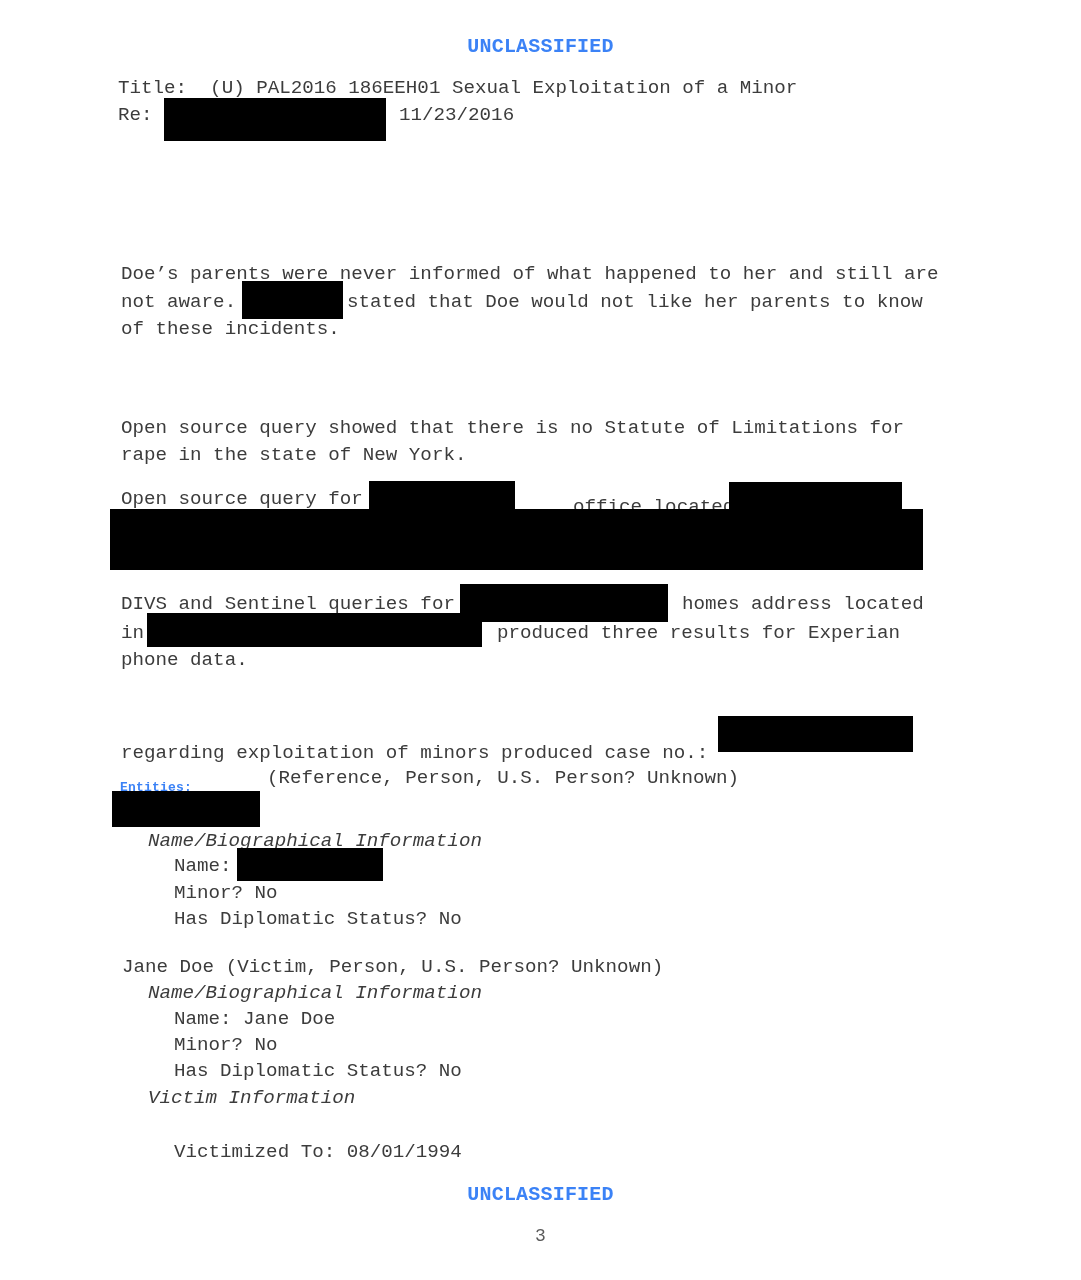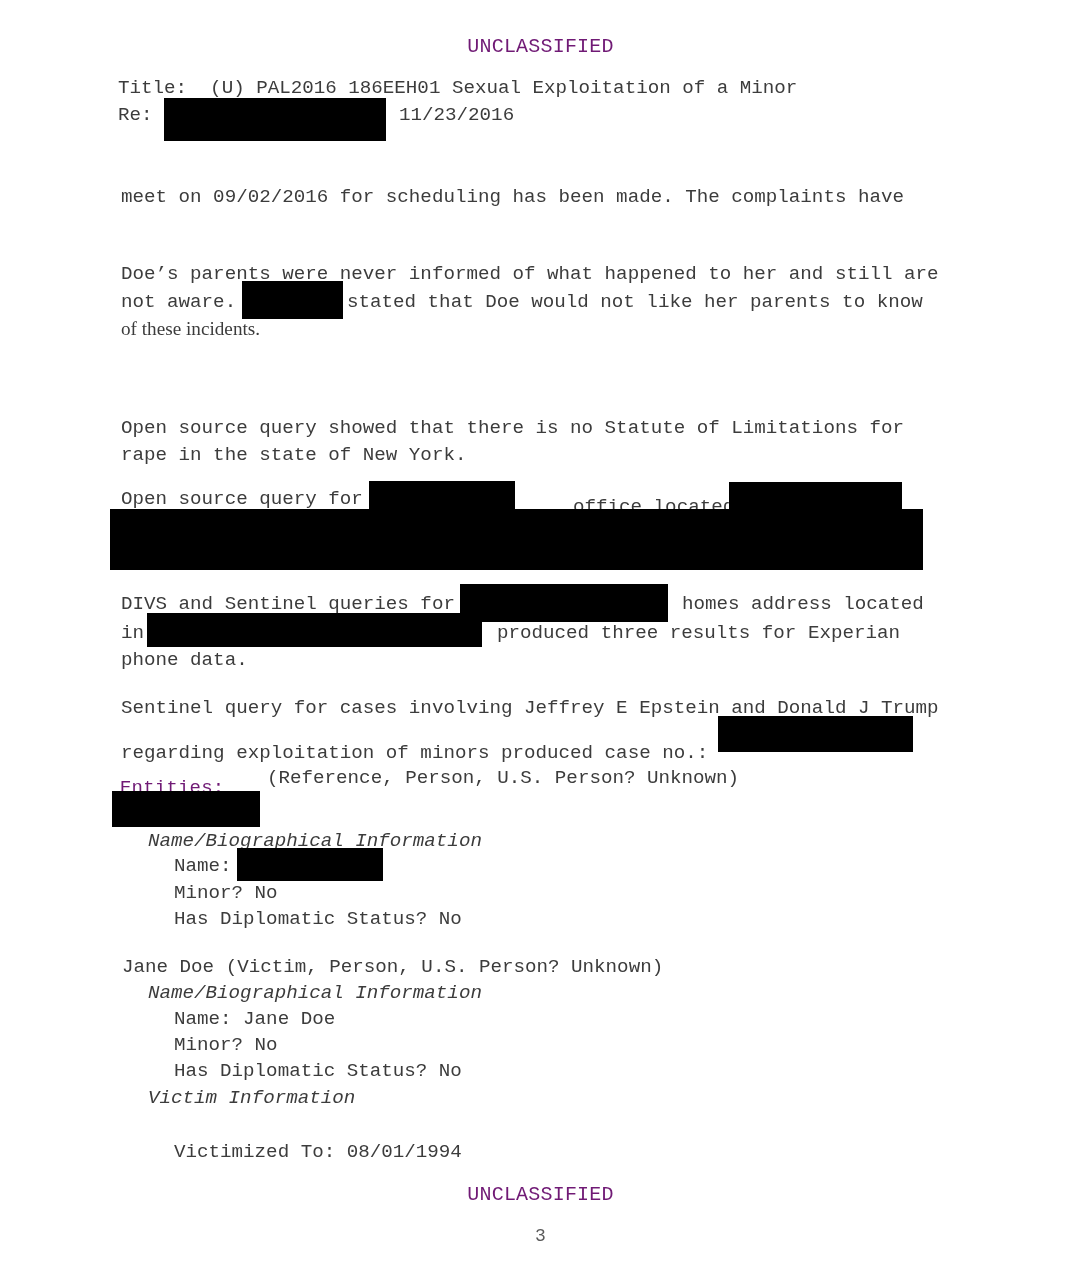--- a/index.html
+++ b/index.html
@@ -18,22 +18,22 @@
     white-space:pre;
     line-height:22px;
     z-index:1;
   }
   .center{
     left:0;
     width:100%;
     text-align:center;
   }
   .bold{
-    font-weight:normal;
-    color:#701a75;
+    font-weight:bold;
+    color:#3b82f6;
     font-size:20px;
     letter-spacing:0.2px;
   }
   .italic{font-style:italic;}
   .underline{text-decoration:underline;text-underline-offset:3px;}
   .redaction{
     position:absolute;
     background:#000000;
     z-index:2;
   }
@@ -44,50 +44,48 @@
 
 <div class="page">
 
   <div class="line center bold" style="top:36px;">UNCLASSIFIED</div>
 
   <div class="line" style="left:118px;top:77px;">Title:  (U) PAL2016 186EEH01 Sexual Exploitation of a Minor</div>
   <div class="line" style="left:118px;top:104px;">Re:</div>
   <div class="redaction" style="left:164px;top:98px;width:222px;height:43px;"></div>
   <div class="line" style="left:399px;top:104px;">11/23/2016</div>
 
-  <div class="line" style="left:121px;top:186px;">meet on 09/02/2016 for scheduling has been made. The complaints have</div>
 
   <div class="line" style="left:121px;top:263px;">Doe’s parents were never informed of what happened to her and still are</div>
   <div class="line" style="left:121px;top:291px;">not aware.</div>
   <div class="redaction" style="left:242px;top:281px;width:101px;height:38px;"></div>
   <div class="line" style="left:347px;top:291px;">stated that Doe would not like her parents to know</div>
-  <div class="line" style="left:121px;top:318px;font-family:Liberation Serif, serif;">of these incidents.</div>
+  <div class="line" style="left:121px;top:318px;">of these incidents.</div>
 
   <div class="line" style="left:121px;top:417px;">Open source query showed that there is no Statute of Limitations for</div>
   <div class="line" style="left:121px;top:444px;">rape in the state of New York.</div>
 
   <div class="line" style="left:121px;top:488px;">Open source query for</div>
   <div class="redaction" style="left:369px;top:481px;width:146px;height:31px;"></div>
   <div class="line" style="left:525px;top:496px;margin-left:48px;">office located in</div>
   <div class="redaction" style="left:729px;top:482px;width:173px;height:30px;"></div>
   <div class="redaction" style="left:110px;top:509px;width:813px;height:61px;"></div>
 
   <div class="line" style="left:121px;top:593px;">DIVS and Sentinel queries for</div>
   <div class="redaction" style="left:460px;top:584px;width:208px;height:38px;"></div>
   <div class="line" style="left:682px;top:593px;">homes address located</div>
   <div class="line" style="left:121px;top:622px;">in</div>
   <div class="redaction" style="left:147px;top:613px;width:335px;height:34px;"></div>
   <div class="line" style="left:497px;top:622px;">produced three results for Experian</div>
   <div class="line" style="left:121px;top:649px;">phone data.</div>
 
-  <div class="line" style="left:121px;top:697px;">Sentinel query for cases involving Jeffrey E Epstein and Donald J Trump</div>
   <div class="line" style="left:121px;top:725px;margin-top:17px;">regarding exploitation of minors produced case no.:</div>
   <div class="redaction" style="left:718px;top:716px;width:195px;height:36px;"></div>
 
-  <div class="line bold underline" style="left:120px;top:777px;font-size:19px;">Entities:</div>
+  <div class="line bold underline" style="left:120px;top:777px;font-size:13px;">Entities:</div>
   <div class="redaction" style="left:112px;top:791px;width:148px;height:36px;"></div>
   <div class="line" style="left:267px;top:767px;">(Reference, Person, U.S. Person? Unknown)</div>
   <div class="line italic" style="left:148px;top:830px;">Name/Biographical Information</div>
   <div class="line" style="left:174px;top:855px;">Name:</div>
   <div class="redaction" style="left:237px;top:848px;width:146px;height:33px;"></div>
   <div class="line" style="left:174px;top:882px;">Minor? No</div>
   <div class="line" style="left:174px;top:908px;">Has Diplomatic Status? No</div>
 
   <div class="line" style="left:122px;top:956px;">Jane Doe (Victim, Person, U.S. Person? Unknown)</div>
   <div class="line italic" style="left:148px;top:982px;">Name/Biographical Information</div>

